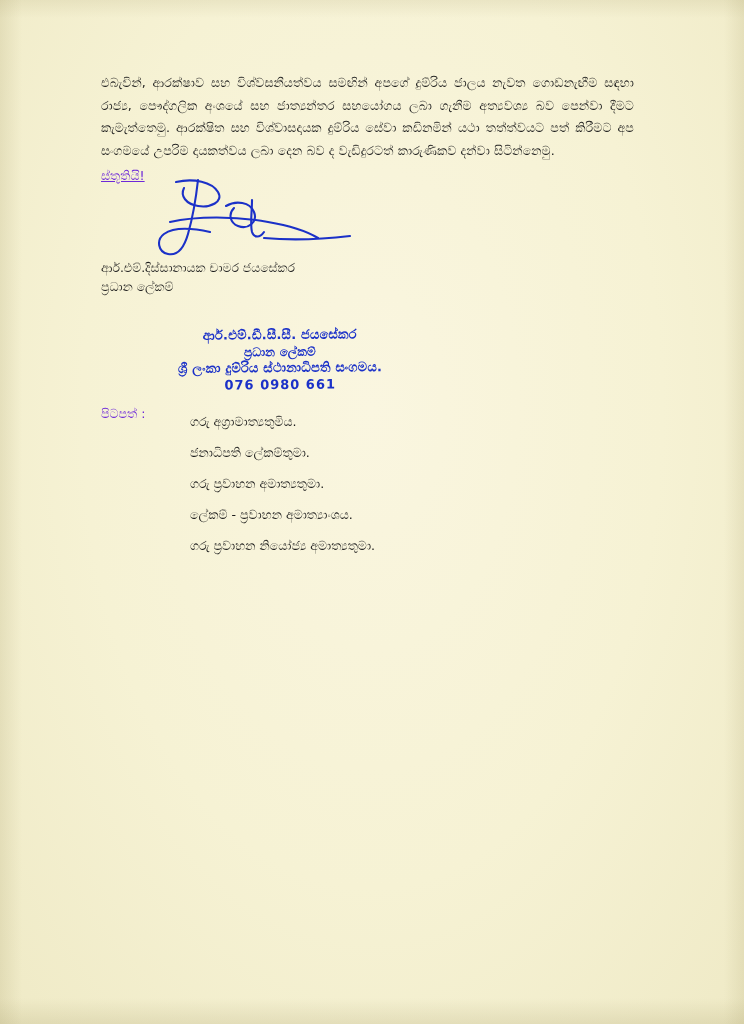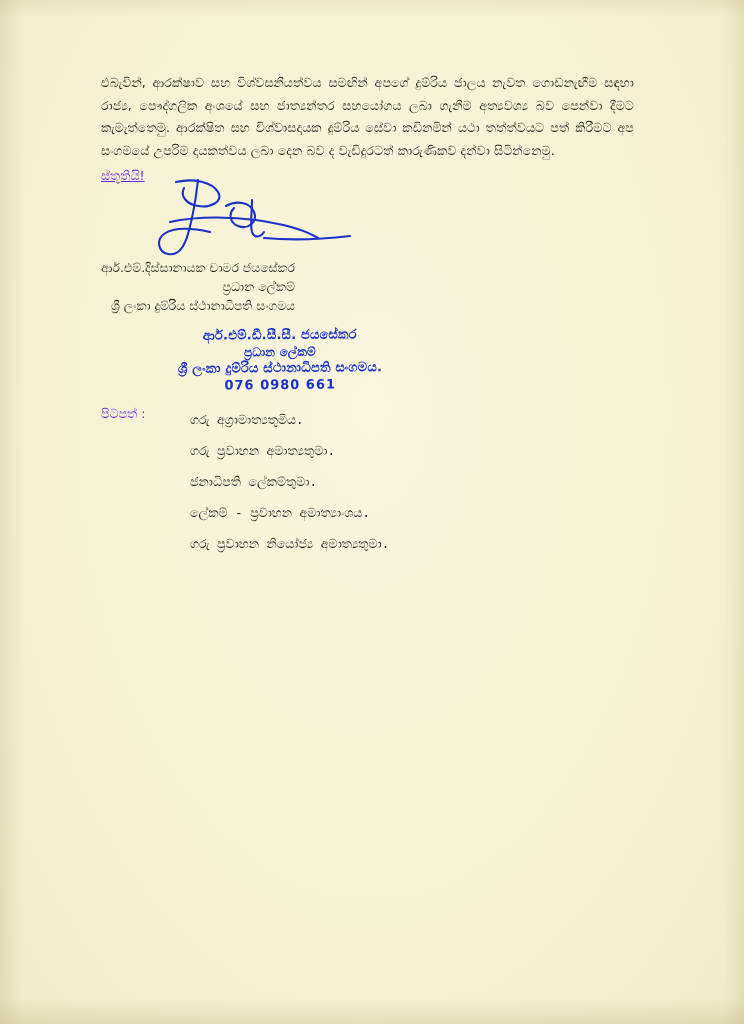--- a/index.html
+++ b/index.html
@@ -76,21 +76,21 @@
 
   
   .sig-block {
     position: absolute;
     left: 101px;
     top: 258px;
     font-size: 12.4px;
     line-height: 19px;
     color: #1b1b1b;
   }
-  .sig-block div { white-space: nowrap; text-align: right; }
+  .sig-block div { white-space: nowrap; }
 
   
   .stamp {
     position: absolute;
     left: 178px;
     top: 327px;
     text-align: center;
     color: #1b31c8;
     font-weight: bold;
     font-size: 13px;
@@ -109,21 +109,20 @@
     font-size: 12.6px;
     color: #6d28d9;
   }
   .cc-list {
     position: absolute;
     left: 190px;
     top: 406px;
     font-size: 12.6px;
     line-height: 31px;
     color: #1b1b1b;
-    font-family: Liberation Mono, monospace;
   }
   .cc-list div { white-space: nowrap; }
 </style>
 </head>
 <body>
 
 <div class="paper"></div>
 
 <div class="content">
 
@@ -138,33 +137,32 @@
       <path d="M30 46 C 56 40, 96 40, 128 46 C 152 50, 168 56, 178 62"></path>
       <path d="M86 30 C 96 24, 110 26, 114 36 C 118 46, 108 54, 98 50 C 90 47, 88 38, 94 32"></path>
       <path d="M112 24 C 112 36, 110 48, 112 56 C 114 62, 120 62, 124 56"></path>
       <path d="M124 62 C 146 64, 176 64, 210 60"></path>
     </g>
   </svg>
 
   <div class="sig-block">
     <div>ආර්.එම්.දිස්සානායක චාමර ජයසේකර</div>
     <div>ප්‍රධාන ලේකම්</div>
-    <div>ශ්‍රී ලංකා දුම්රිය ස්ථානාධිපති සංගමය</div>
   </div>
 
   <div class="stamp">
     <div class="line1">ආර්.එම්.ඩී.සී.සී. ජයසේකර</div>
     <div class="line2">ප්‍රධාන ලේකම්</div>
     <div class="line3">ශ්‍රී ලංකා දුම්රිය ස්ථානාධිපති සංගමය.</div>
     <div class="line4">076 0980 661</div>
   </div>
 
   <div class="cc-label">පිටපත් :</div>
 
   <div class="cc-list">
     <div>ගරු අග්‍රාමාත්‍යතුමිය.</div>
+    <div>ජනාධිපති ලේකම්තුමා.</div>
     <div>ගරු ප්‍රවාහන අමාත්‍යතුමා.</div>
-    <div>ජනාධිපති ලේකම්තුමා.</div>
     <div>ලේකම් - ප්‍රවාහන අමාත්‍යාංශය.</div>
     <div>ගරු ප්‍රවාහන නියෝජ්‍ය අමාත්‍යතුමා.</div>
   </div>
 
 </div>
 
 </body></html>

